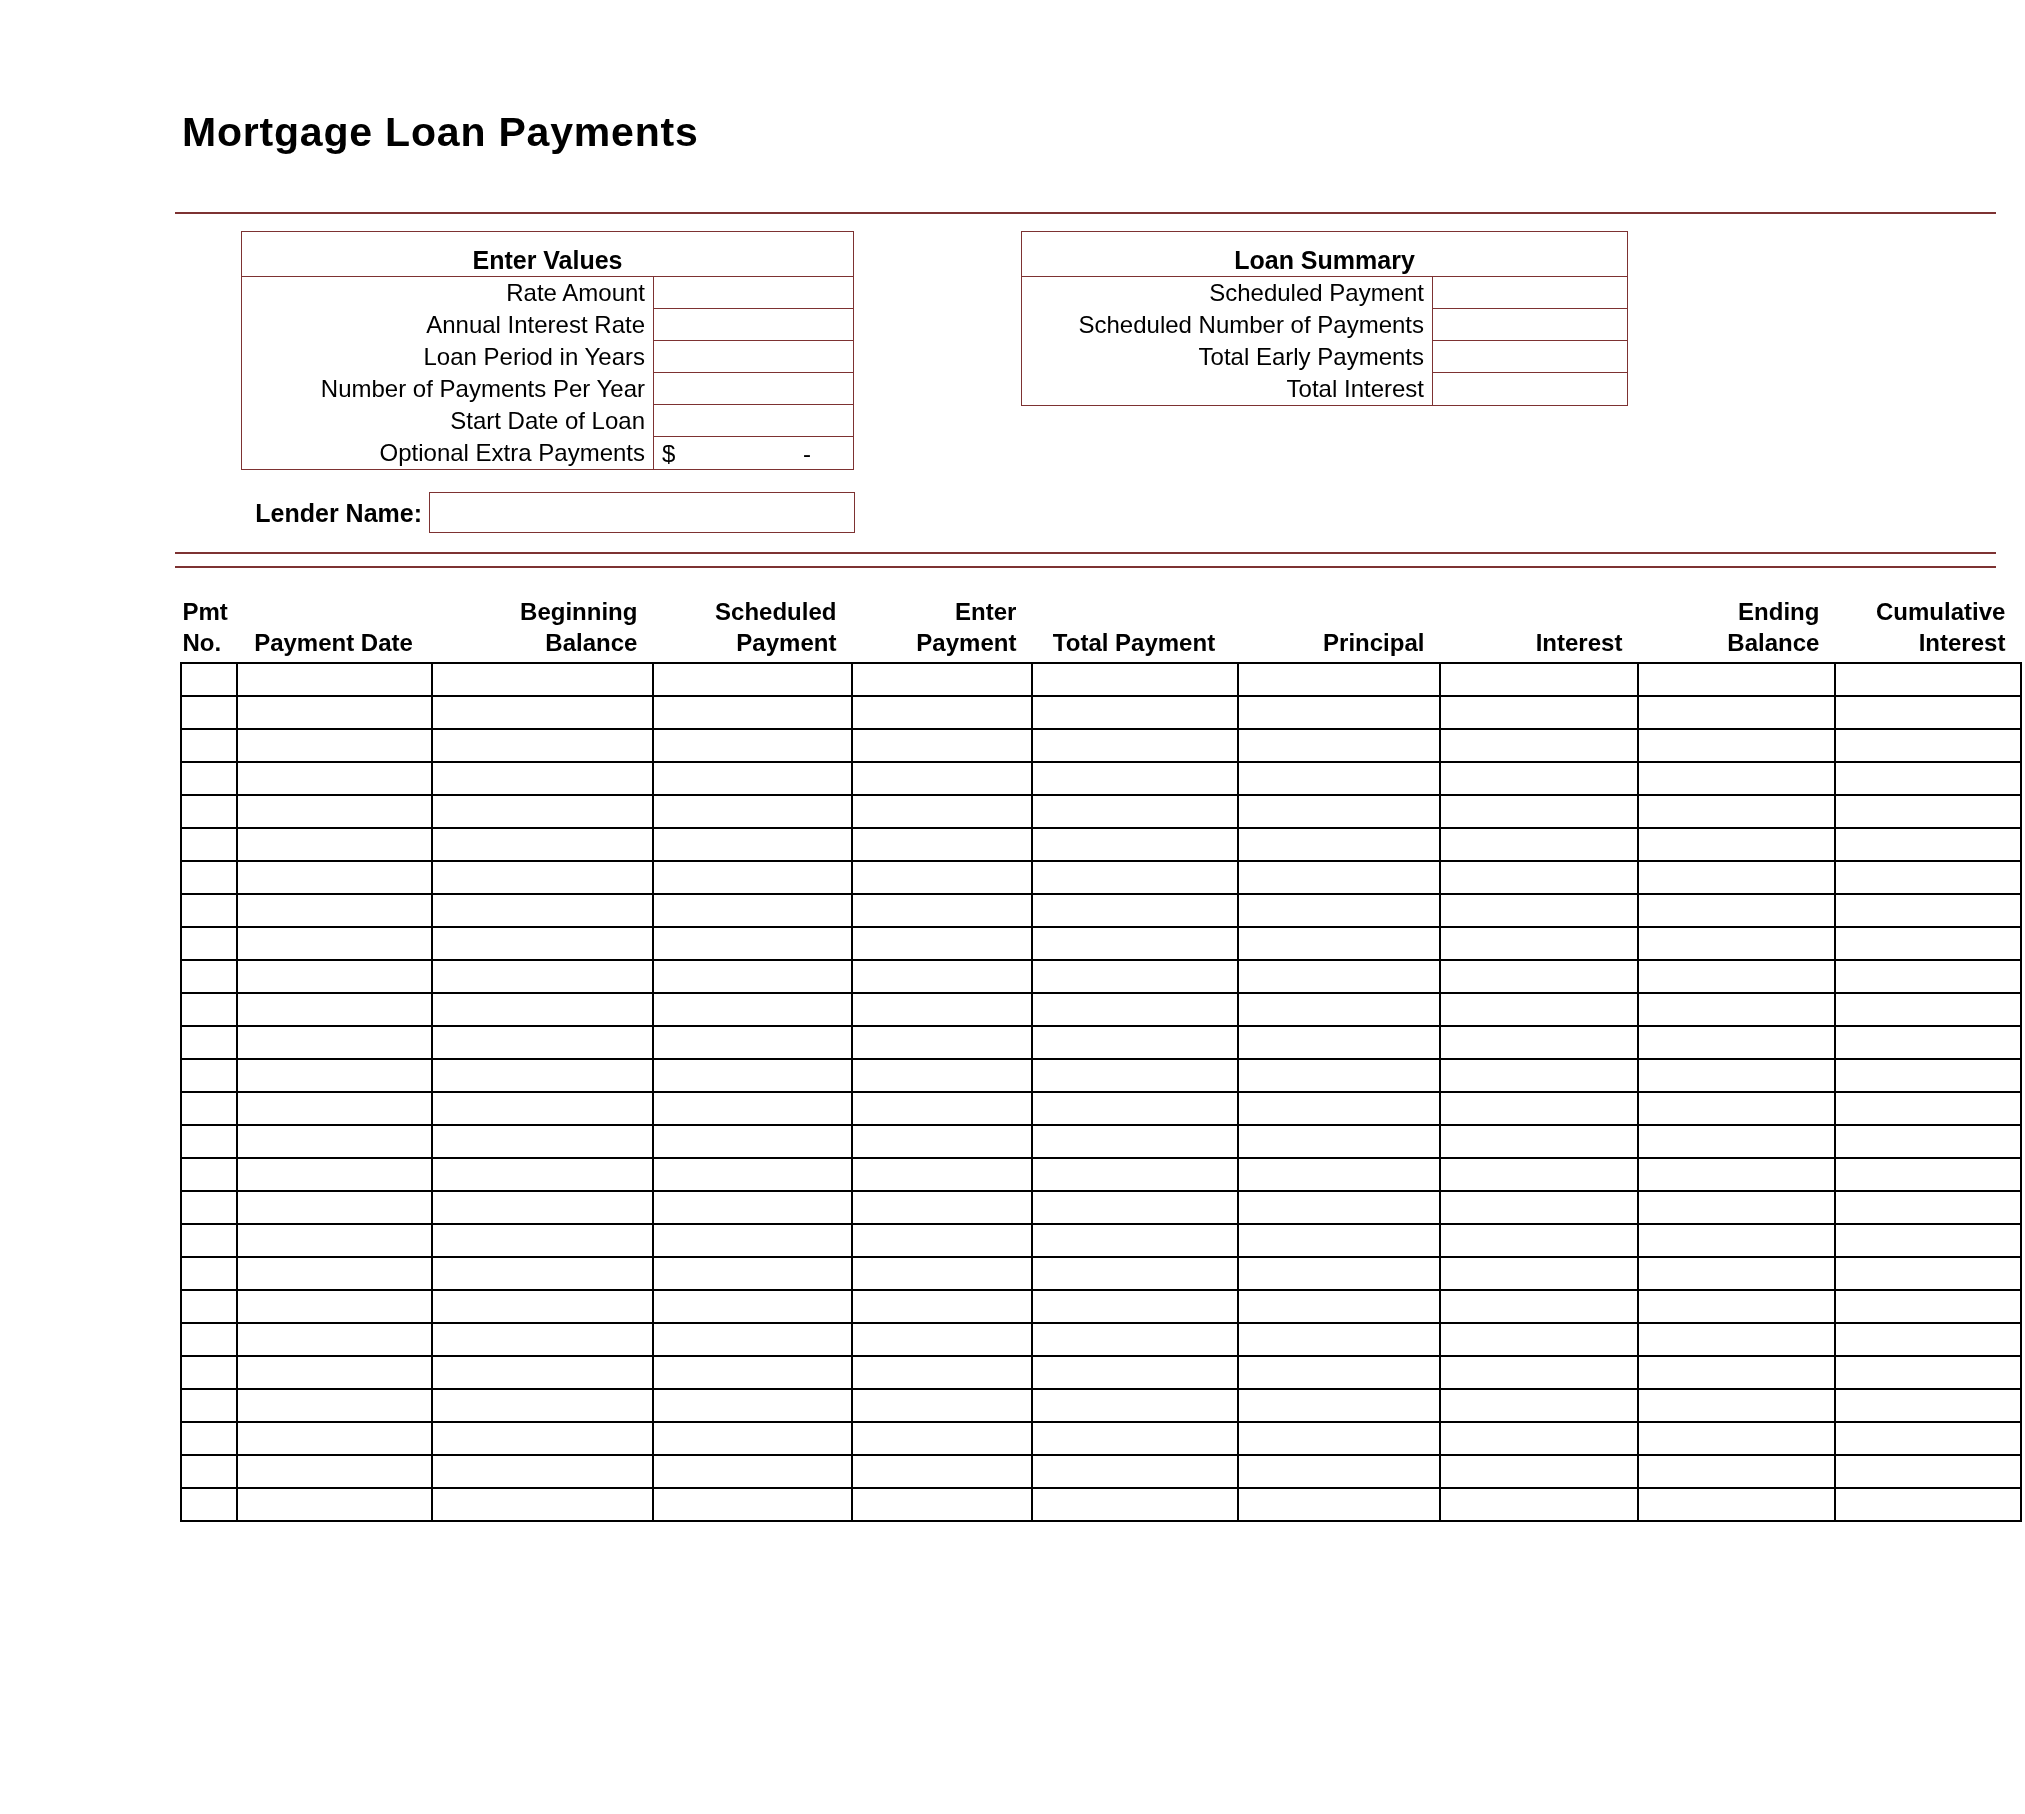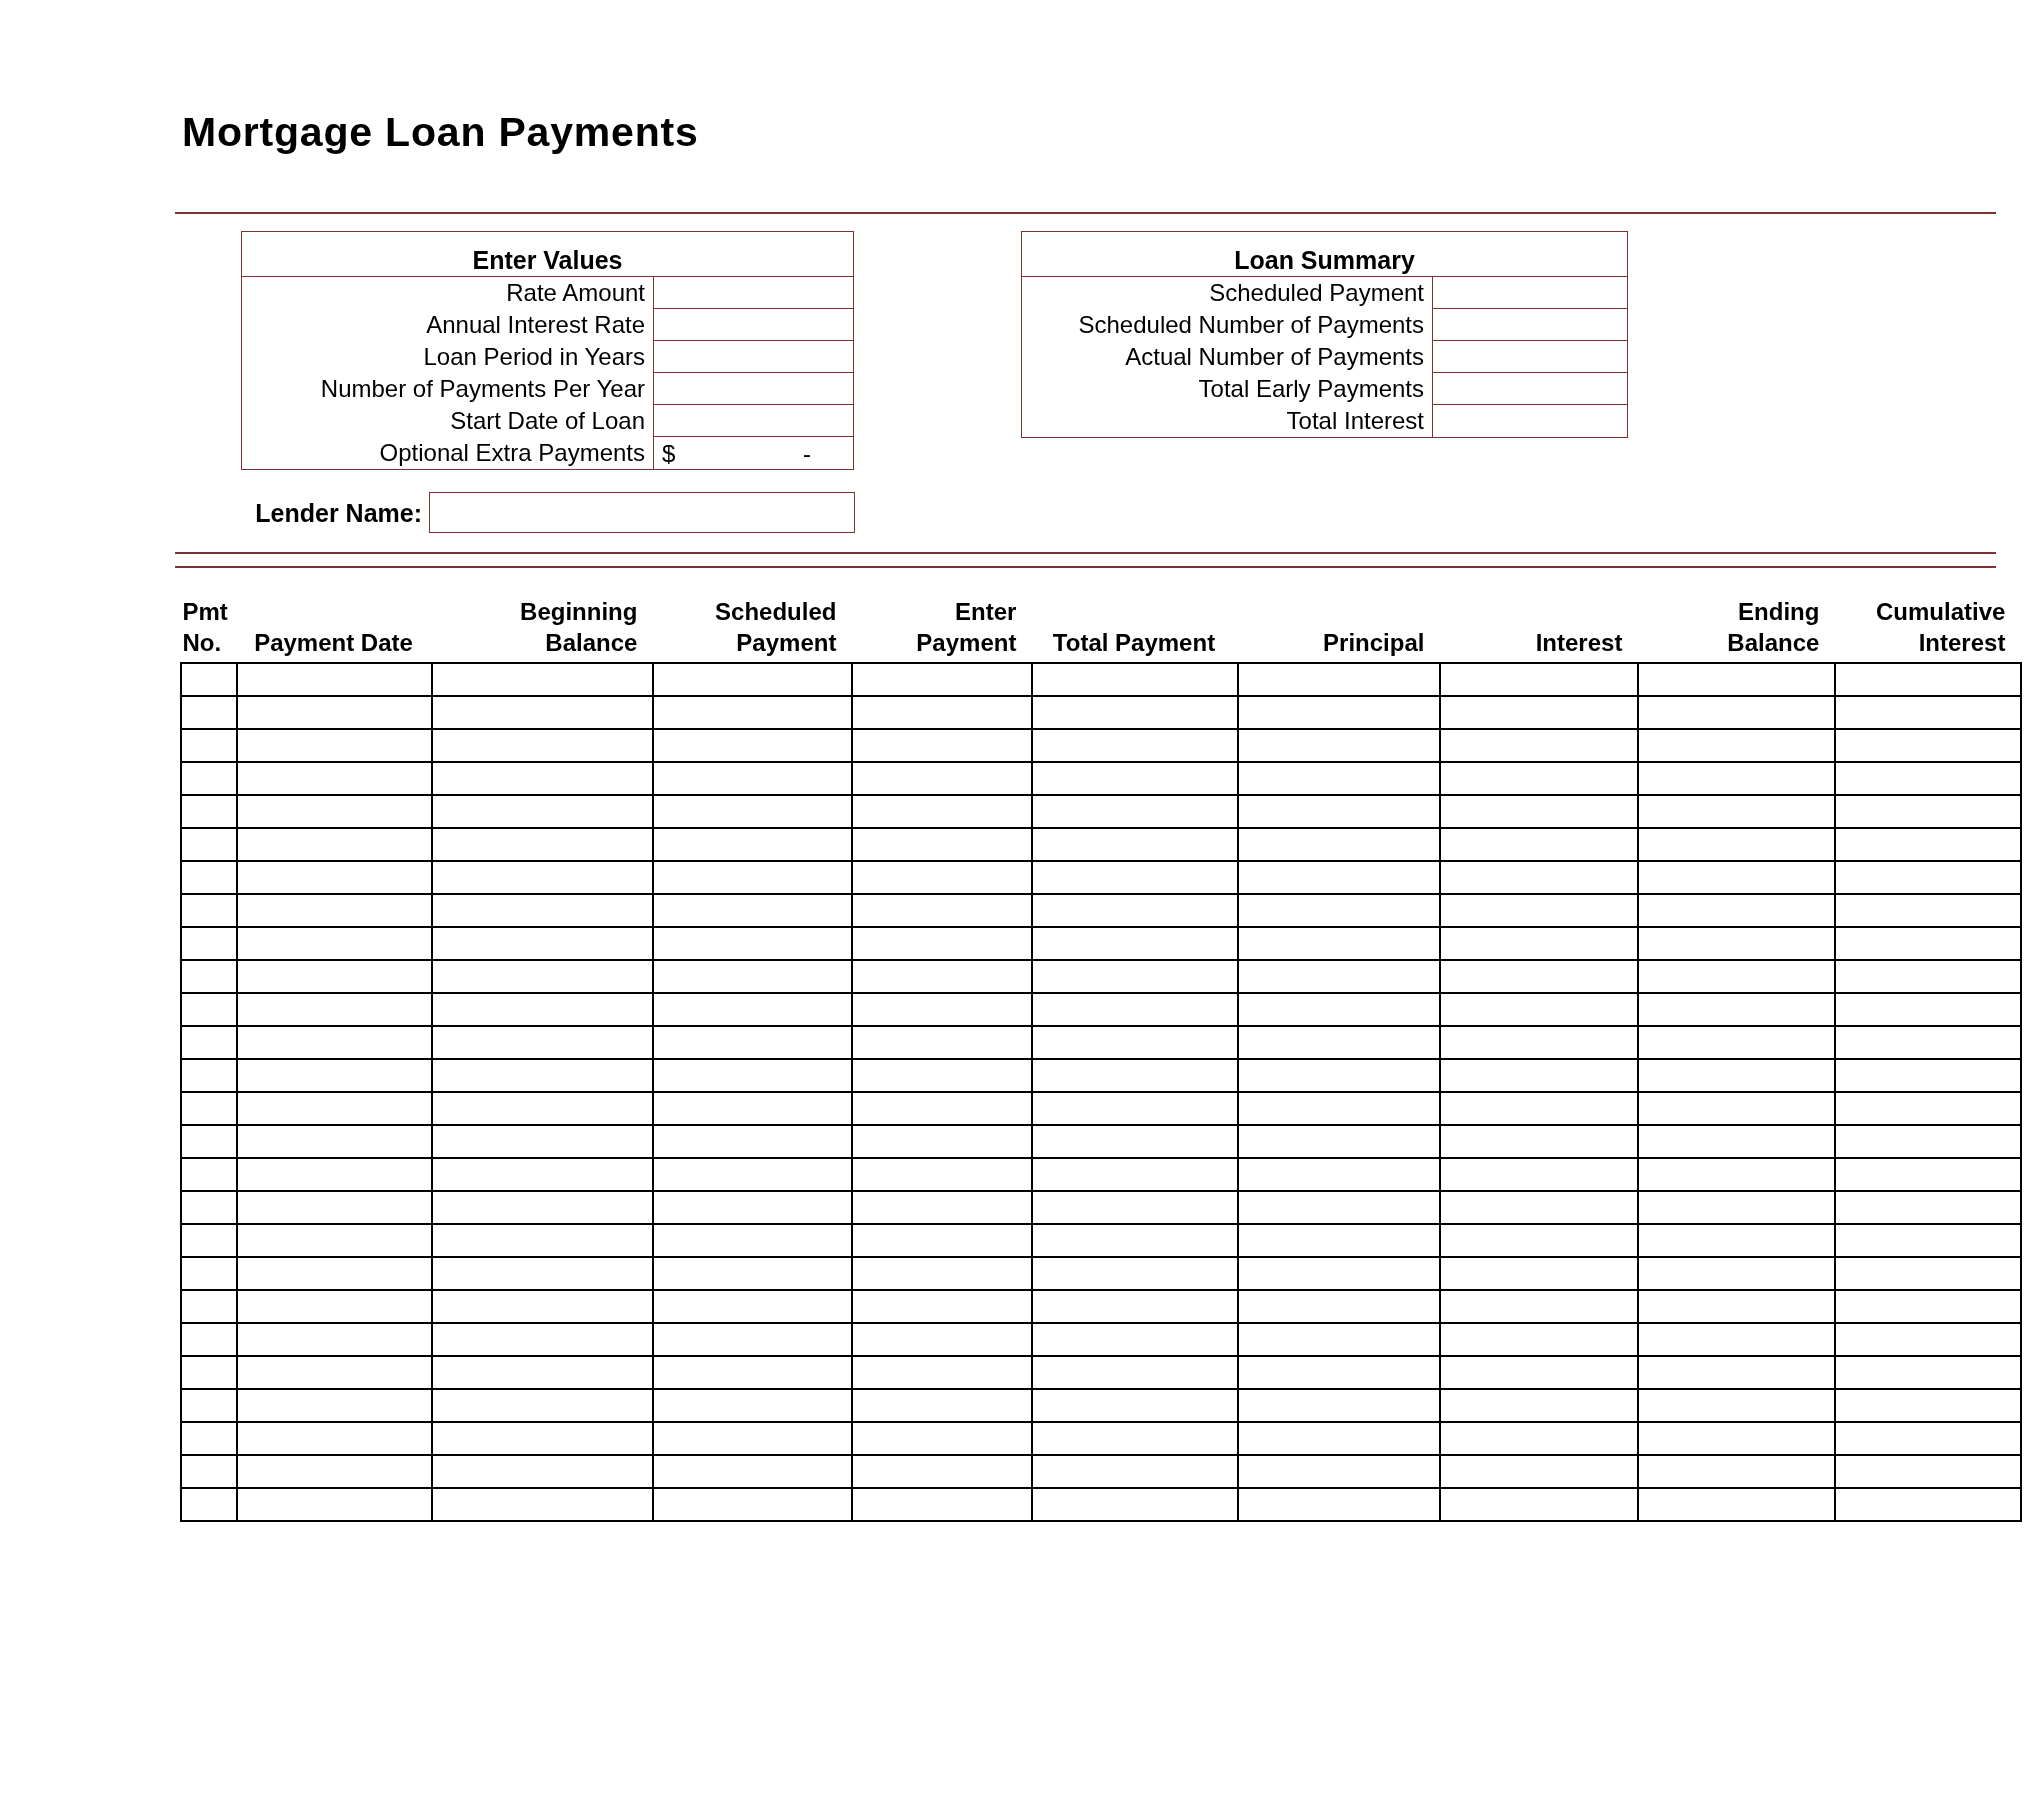--- a/index.html
+++ b/index.html
@@ -95,24 +95,20 @@
     <div id="loan-summary-rows">
         <div class="panel-row">
           <div class="lbl">Scheduled Payment</div>
           <div class="val"></div>
         </div>
         <div class="panel-row">
           <div class="lbl">Scheduled Number of Payments</div>
           <div class="val"></div>
         </div>
         <div class="panel-row">
-          <div class="lbl">Actual Number of Payments</div>
-          <div class="val"></div>
-        </div>
-        <div class="panel-row">
           <div class="lbl">Total Early Payments</div>
           <div class="val"></div>
         </div>
         <div class="panel-row">
           <div class="lbl">Total Interest</div>
           <div class="val"></div>
         </div>
       </div>
   </div>
 

